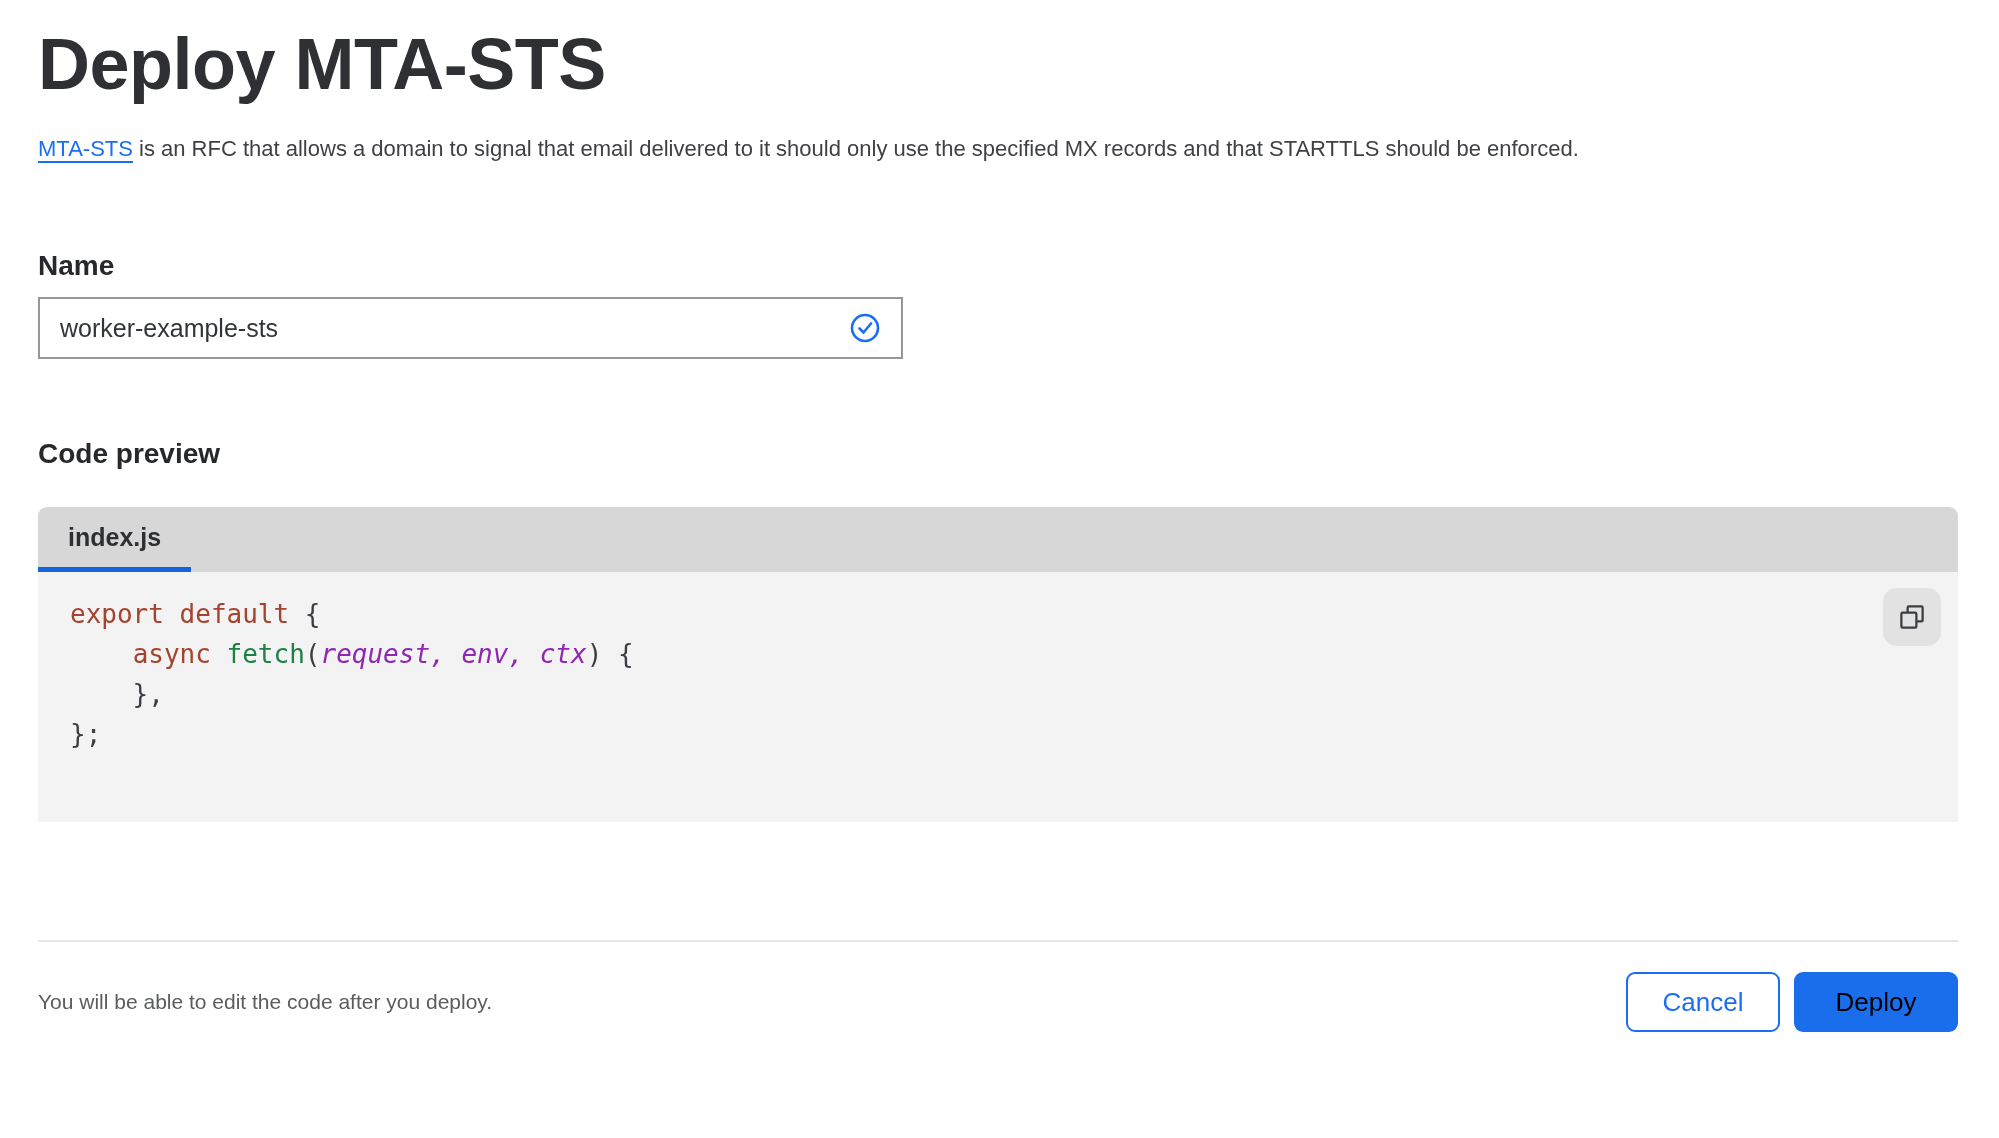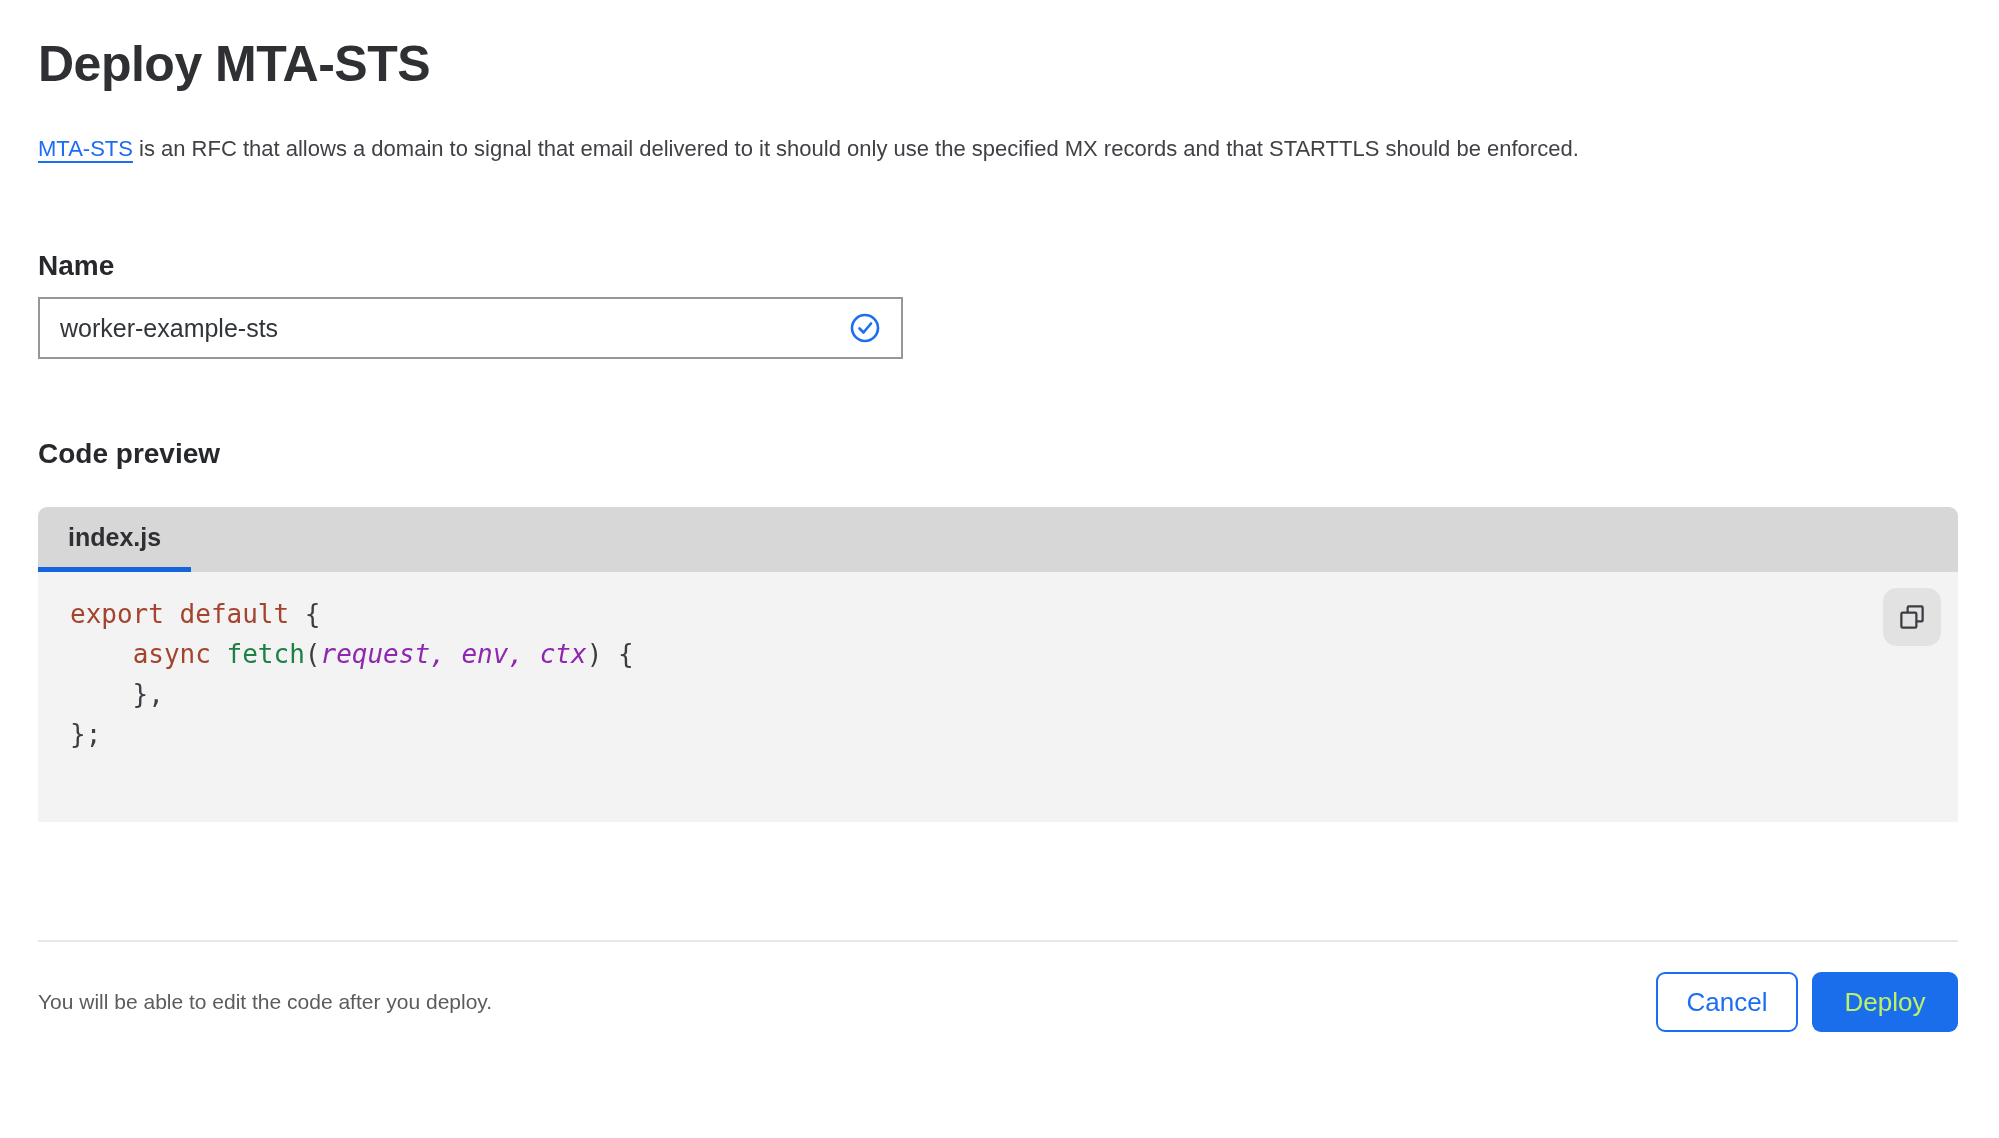--- a/index.html
+++ b/index.html
@@ -7,21 +7,21 @@
   body {
     width: 1999px; height: 1138px;
     font-family: "Liberation Sans", sans-serif;
     color: #303236;
     overflow: hidden;
   }
   .page { padding: 0 41px 0 38px; }
 
   .page-title {
     margin-top: 34px;
-    font-size: 50px; font-weight: 700; letter-spacing: -0.5px;
+    font-size: 72px; font-weight: 700; letter-spacing: -0.5px;
     color: #2e3033; line-height: 60px;
   }
 
   .intro {
     margin-top: 32px; max-width: 1890px;
     font-size: 22px; line-height: 45px; color: #3f4145;
   }
   .intro a {
     color: var(--accent-blue); text-decoration: underline;
     text-underline-offset: 5px; cursor: pointer;
@@ -90,26 +90,26 @@
     display: flex; align-items: center; justify-content: space-between;
   }
   .footer-note { font-size: 21px; color: #5a5c5e; }
   .actions { display: flex; gap: 14px; }
   .btn {
     height: 60px; border-radius: 9px; font-family: "Liberation Sans", sans-serif;
     font-size: 26px; display: inline-flex; align-items: center; justify-content: center;
     cursor: pointer;
   }
   .btn-cancel {
-    width: 142px; background: #ffffff;
+    width: 154px; background: #ffffff;
     border: 2px solid var(--accent-blue); color: var(--accent-blue);
   }
   .btn-deploy {
-    width: 146px; background: var(--deploy-blue);
-    border: none; color: #bef264;
+    width: 164px; background: var(--deploy-blue);
+    border: none; color: #000000;
   }
 </style>
 </head>
 <body>
 
 <div class="page">
 
   <h1 class="page-title">Deploy MTA-STS</h1>
 
   <p class="intro"><a>MTA-STS</a><span> is an RFC that allows a domain to signal that email delivered to it should only use the specified MX records and that STARTTLS should be enforced.</span></p>

